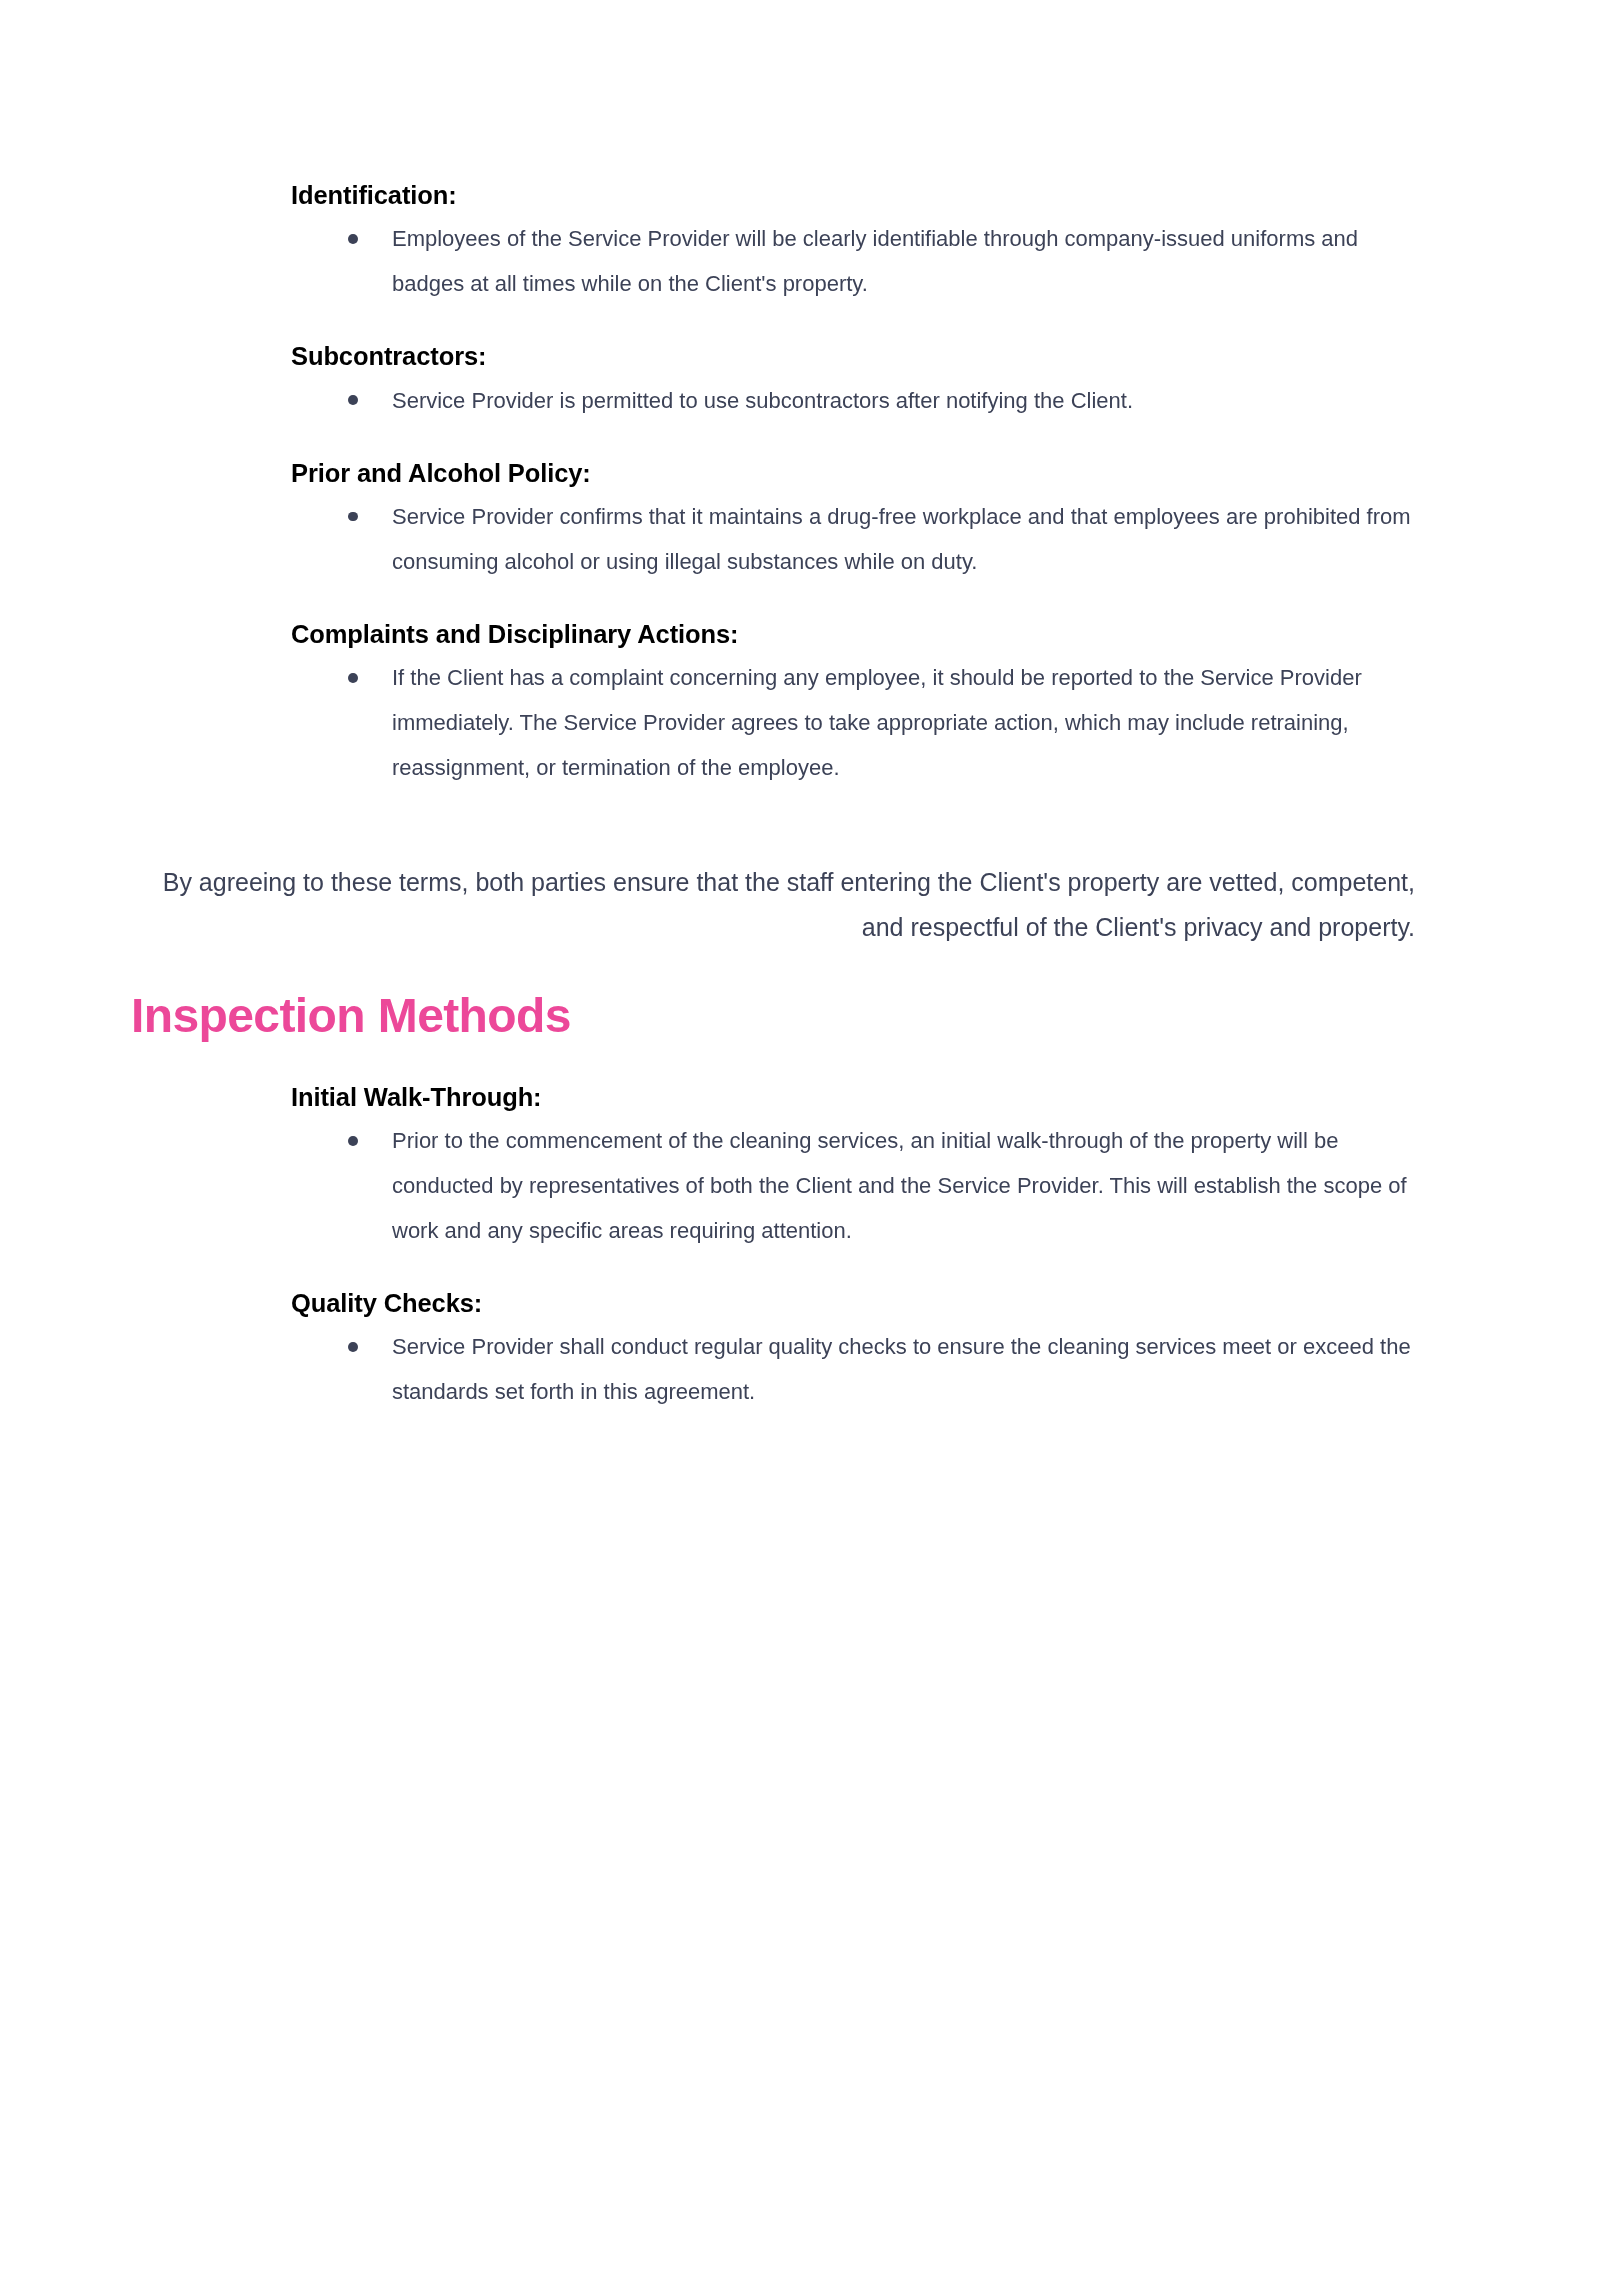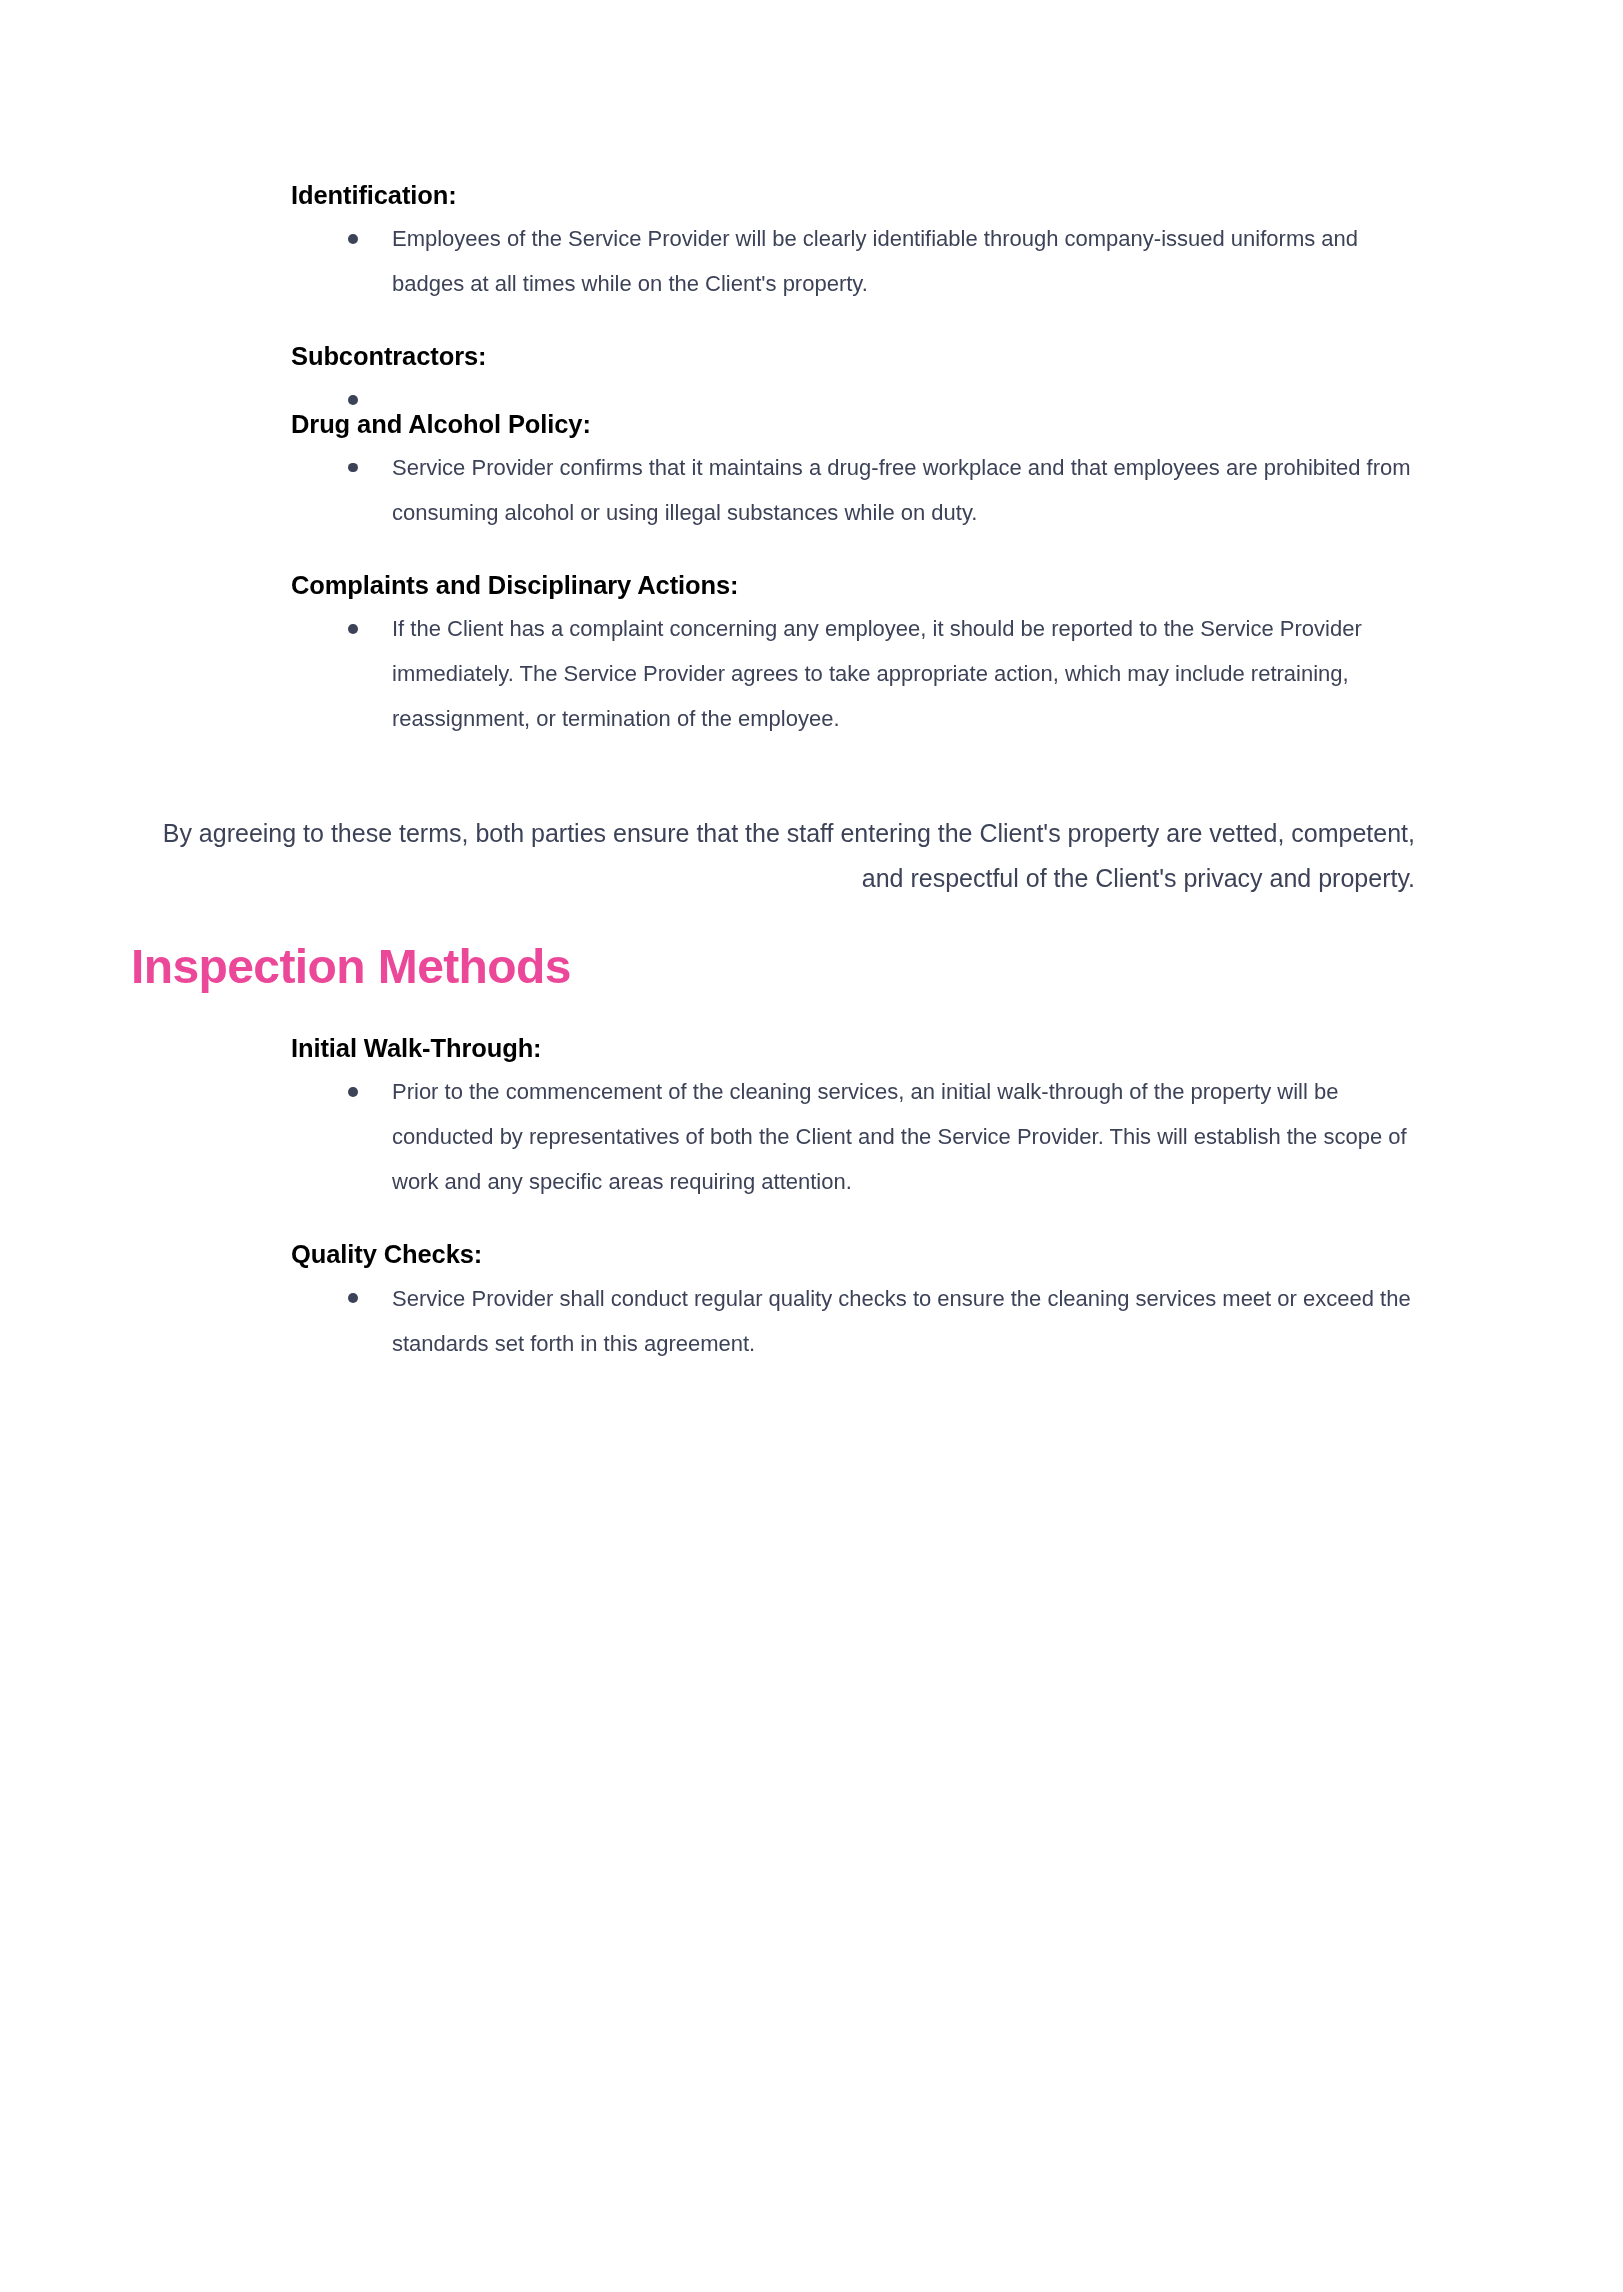--- a/index.html
+++ b/index.html
@@ -109,26 +109,27 @@
           <span>Employees of the Service Provider will be clearly identifiable through company-issued uniforms and badges at all times while on the Client's property.</span>
         </li>
       </ul>
     </div>
 
     <div class="section">
       <div class="section-title">Subcontractors:</div>
       <ul class="bullets">
         <li>
           <span class="bullet-dot"></span>
+          <span>Service Provider is permitted to use subcontractors after notifying the Client.</span>
         </li>
       </ul>
     </div>
 
     <div class="section">
-      <div class="section-title">Drug and Alcohol Policy:</div>
+      <div class="section-title">Prior and Alcohol Policy:</div>
       <ul class="bullets">
         <li>
           <span class="bullet-dot"></span>
           <span>Service Provider confirms that it maintains a drug-free workplace and that employees are prohibited from consuming alcohol or using illegal substances while on duty.</span>
         </li>
       </ul>
     </div>
 
     <div class="section">
       <div class="section-title">Complaints and Disciplinary Actions:</div>

